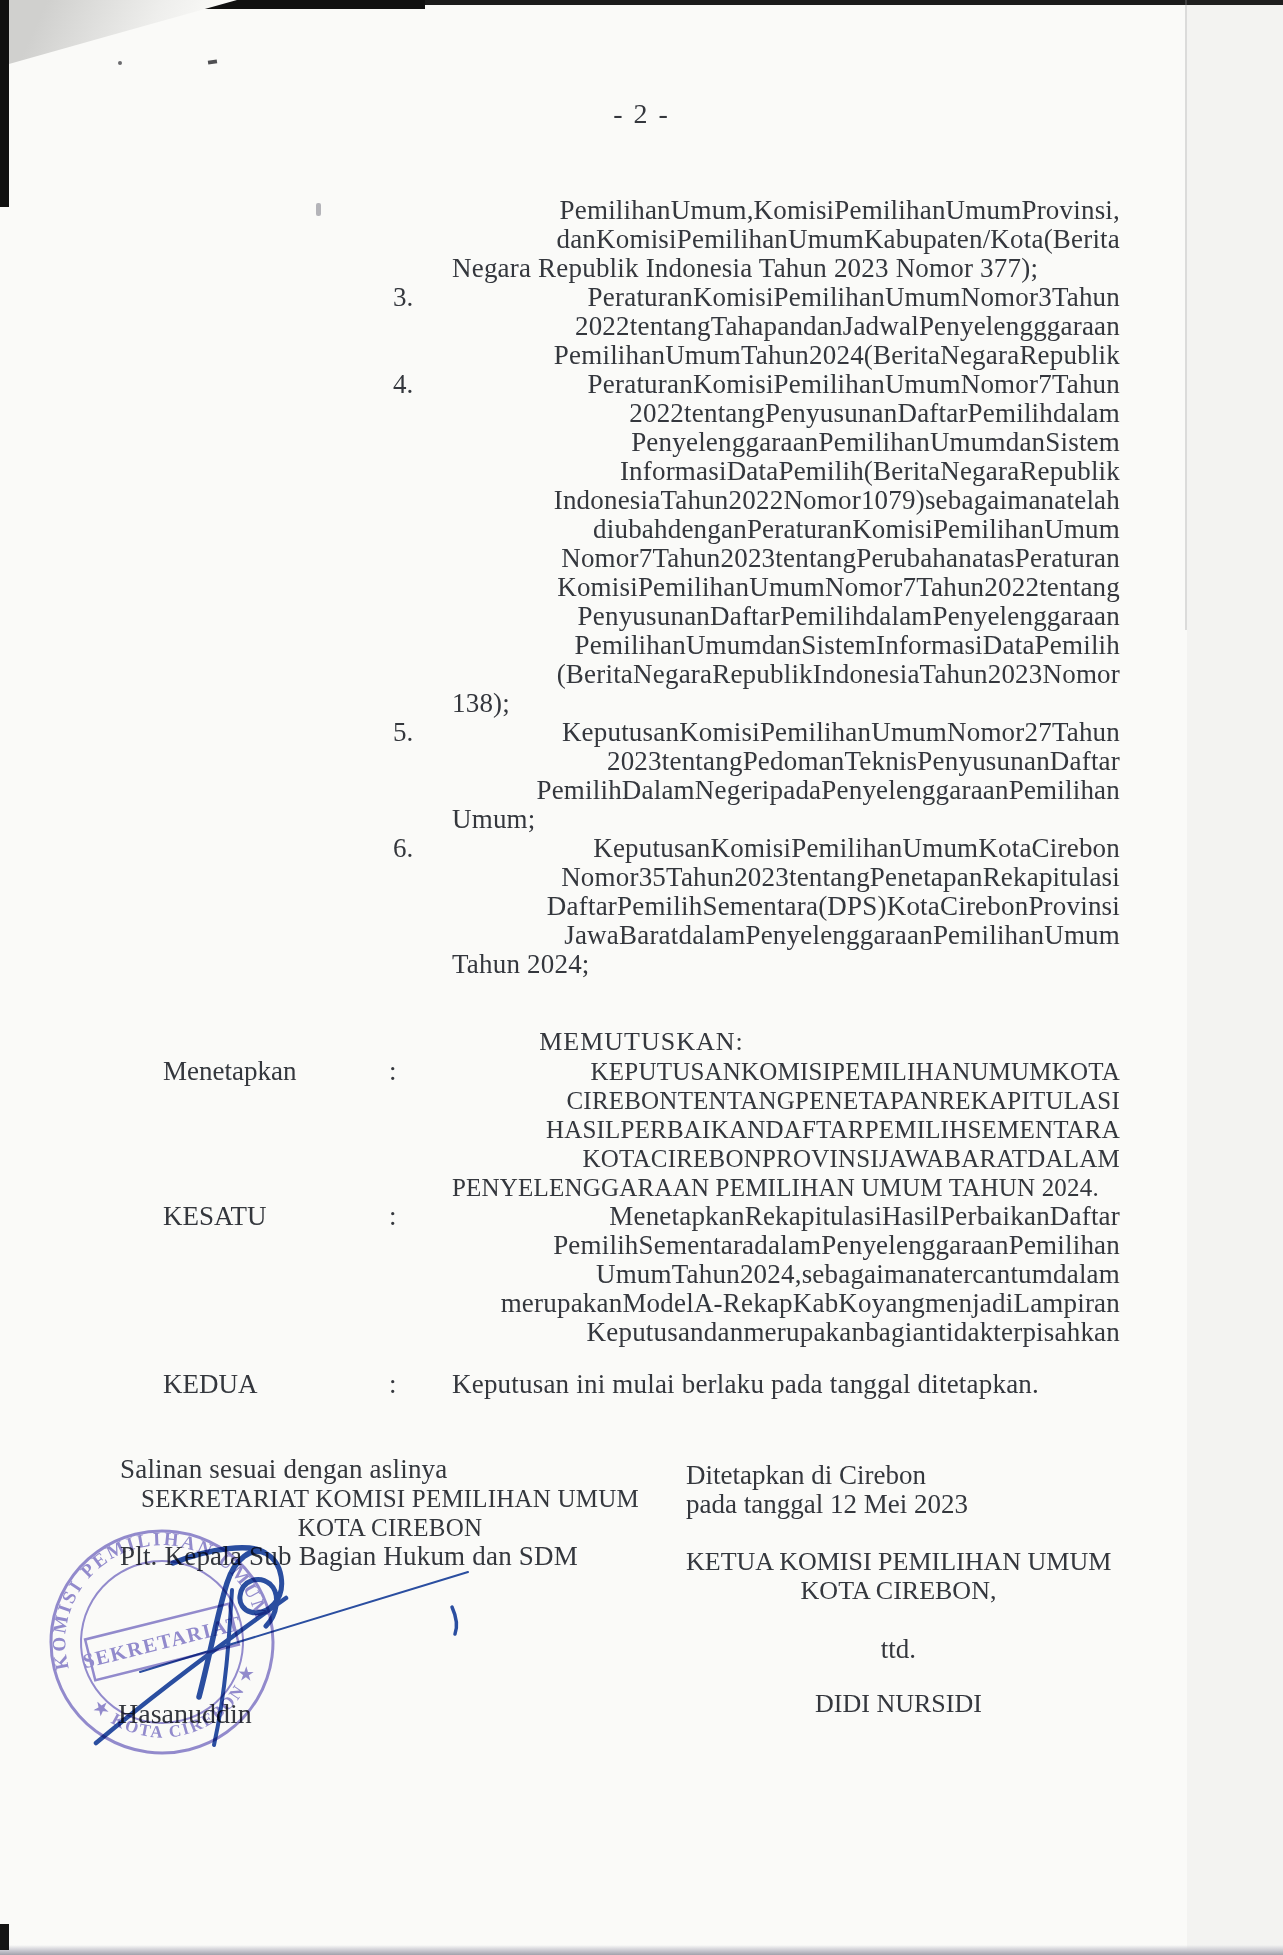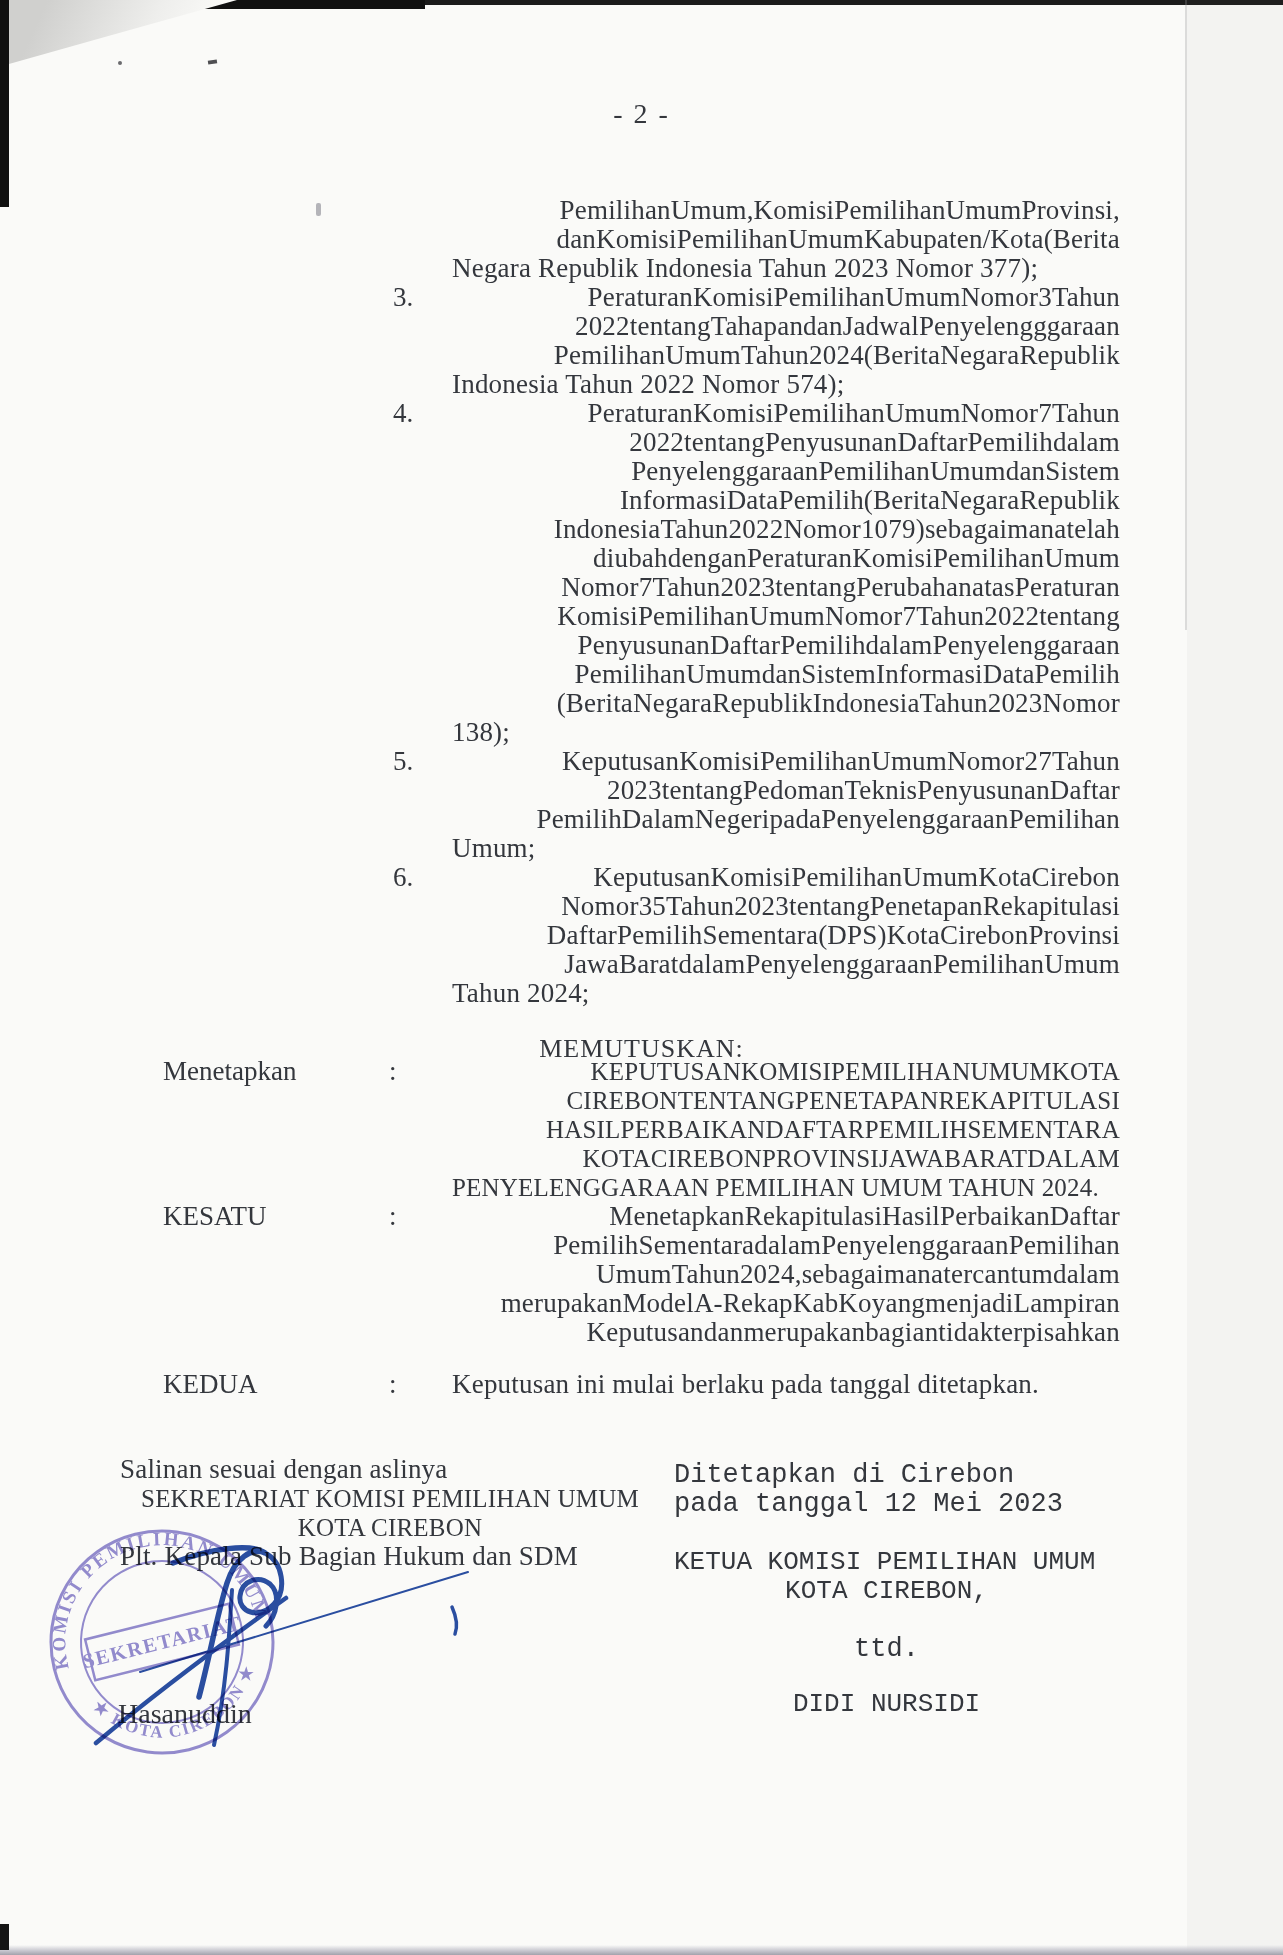--- a/index.html
+++ b/index.html
@@ -30,32 +30,32 @@
   
   .pageno{position:absolute;left:0;right:0;top:98px;text-align:center;
     font-size:28px;letter-spacing:2px;}
   .bodycol{position:absolute;left:452px;top:196px;width:668px;}
   .line{height:29px;line-height:29px;font-size:27px;white-space:nowrap;letter-spacing:0.2px;}
   .j{display:flex;justify-content:flex-end;white-space:normal;}
   .caps .line{font-size:25px;}
   .item{position:relative;}
   .num{position:absolute;left:-59px;top:0;width:50px;height:29px;line-height:29px;font-size:27px;}
   .memutuskan{position:absolute;left:0;right:0;top:1027px;text-align:center;
-    font-size:26px;letter-spacing:1px;margin-top:7px;}
+    font-size:26px;letter-spacing:1px;}
   .drow{position:absolute;left:0;width:1283px;}
   .dlabel{position:absolute;left:163px;top:0;height:29px;line-height:29px;font-size:27px;}
   .dcolon{position:absolute;left:389px;top:0;height:29px;line-height:29px;font-size:27px;}
   .dlines{margin-left:452px;width:668px;}
   
   .signleft{position:absolute;left:120px;top:1455px;width:540px;}
   .signleft .line{font-size:27px;}
   .signleft .line.u25{font-size:25px;text-align:center;}
   .signer-name{position:absolute;left:118px;top:1699px;font-size:28px;height:30px;line-height:30px;text-align:center;}
   .signright{position:absolute;left:670px;top:0;width:425px;}
-  .sr{position:absolute;left:4px;width:425px;height:30px;line-height:30px;font-size:27px;white-space:nowrap;font-family:Liberation Mono, monospace;}
+  .sr{position:absolute;left:16px;width:425px;height:30px;line-height:30px;font-size:27px;white-space:nowrap;}
   .sr.c{text-align:center;}
   .sr.caps26{font-size:26px;}
   
   .stamp{position:absolute;left:40px;top:1520px;mix-blend-mode:multiply;opacity:0.82;}
   .sig{position:absolute;left:30px;top:1510px;mix-blend-mode:multiply;}
 </style>
 </head>
 <body>
 
 <div class="page">
@@ -114,21 +114,20 @@
         </div>
       <div class="line j">
           <span>Pemilihan</span>
           <span>Umum</span>
           <span>Tahun</span>
           <span>2024</span>
           <span>(Berita</span>
           <span>Negara</span>
           <span>Republik</span>
         </div>
-      <div class="line">Indonesia Tahun 2022 Nomor 574);</div>
     </div>
 
     <div class="item">
       <span class="num">4.</span>
       <div class="line j">
           <span>Peraturan</span>
           <span>Komisi</span>
           <span>Pemilihan</span>
           <span>Umum</span>
           <span>Nomor</span>

